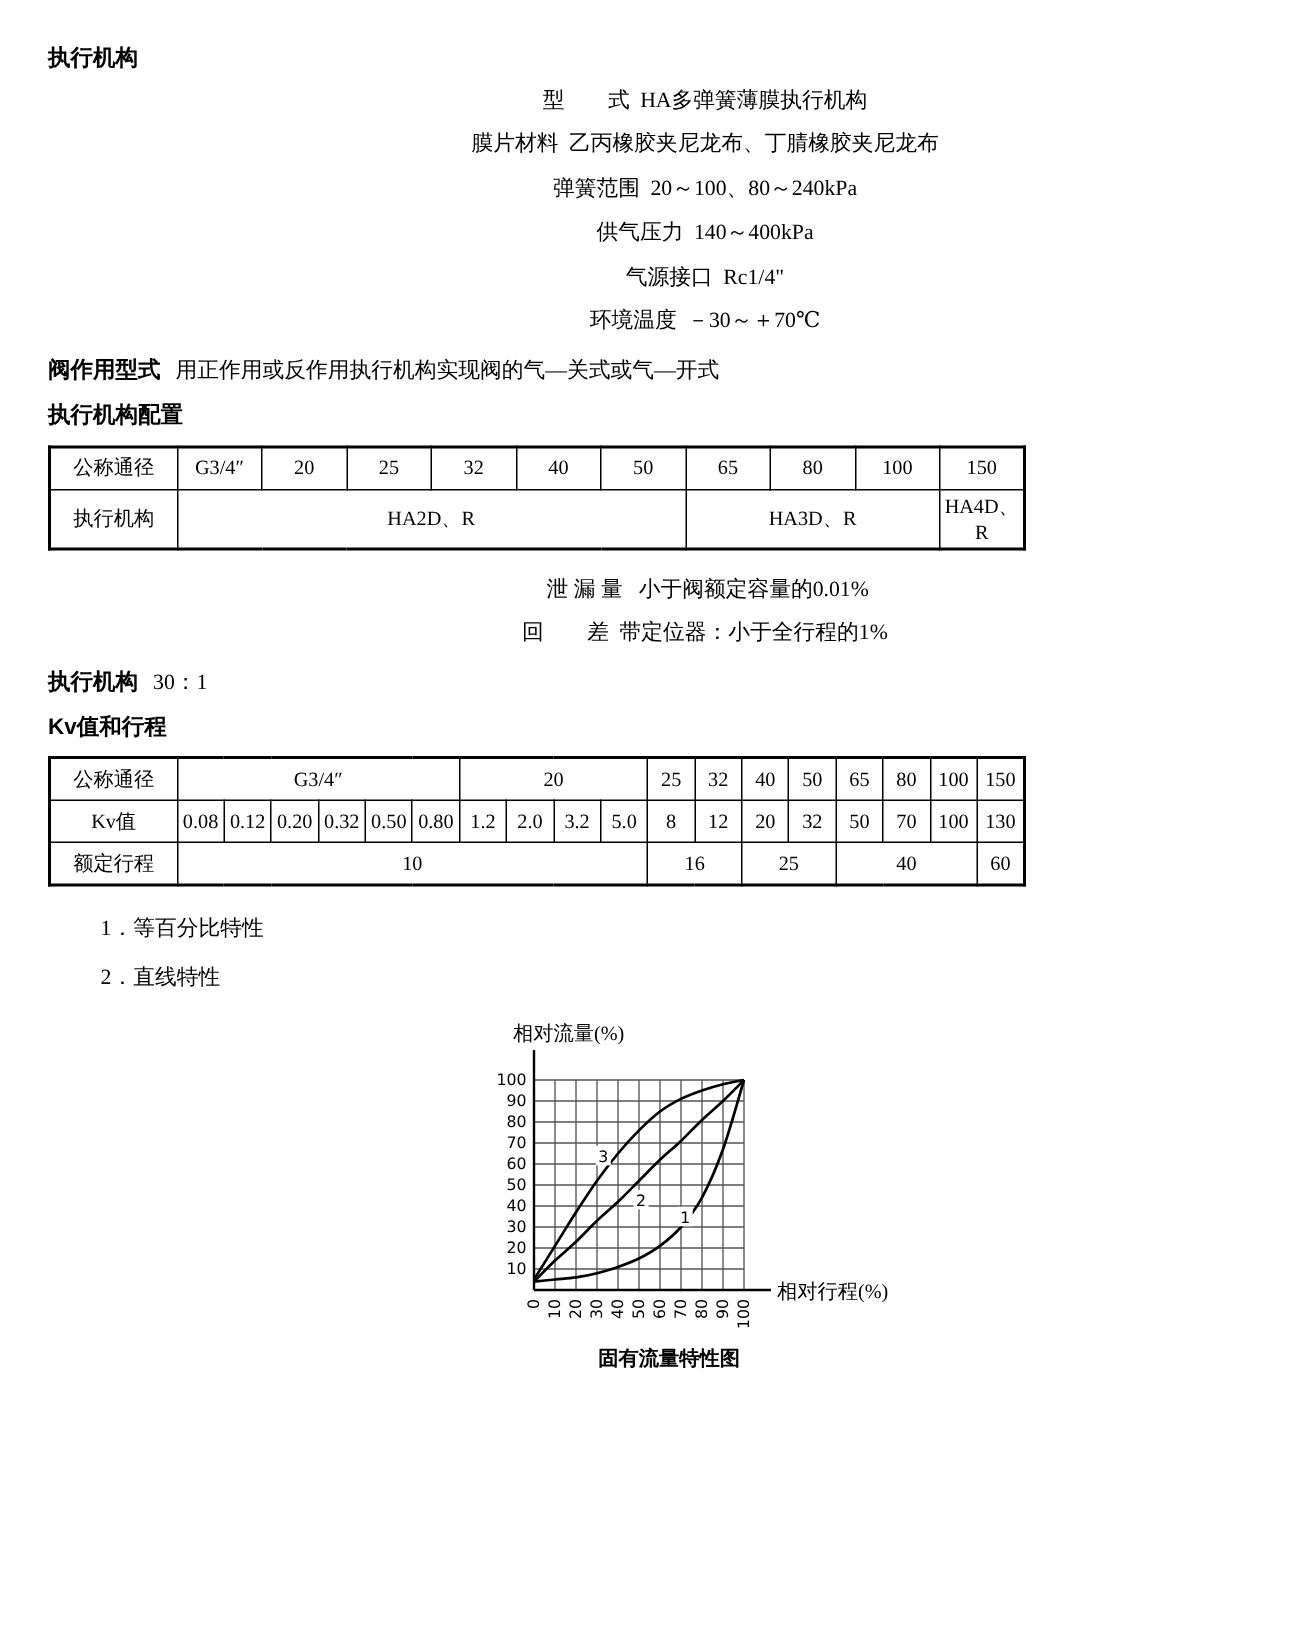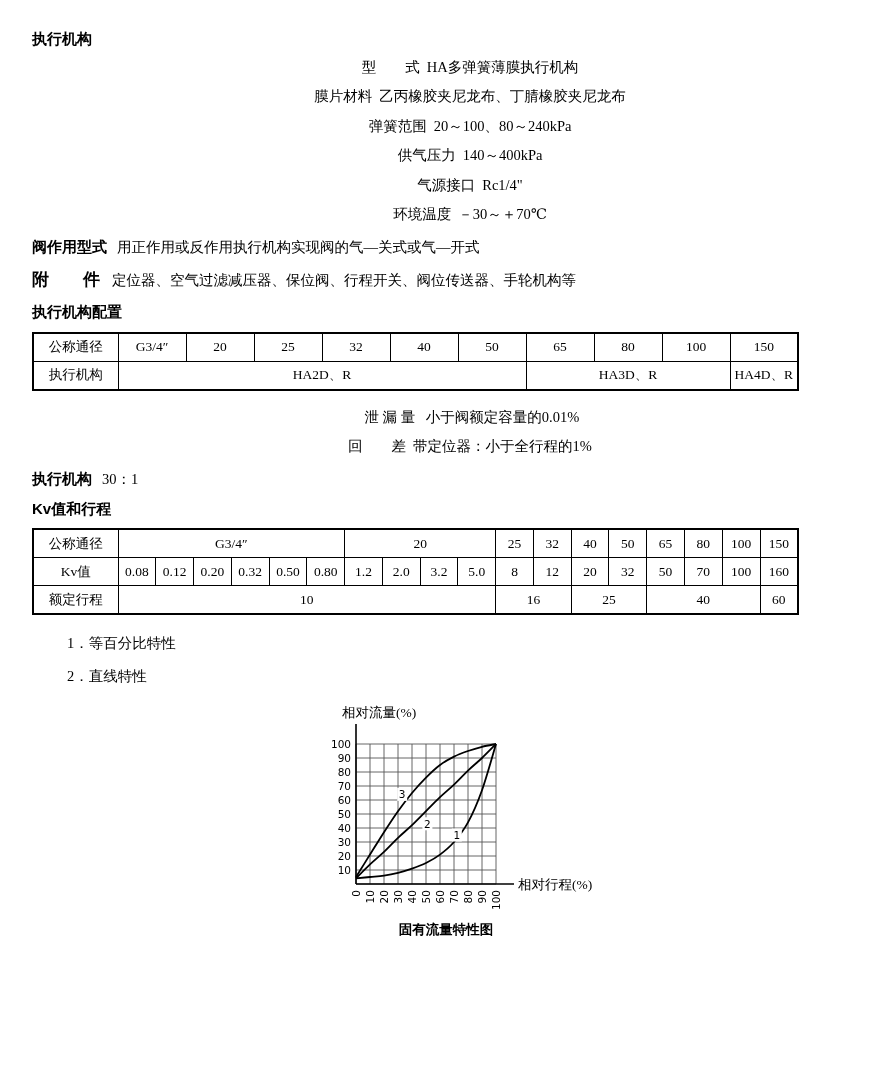--- a/index.html
+++ b/index.html
@@ -22,21 +22,21 @@
   .lbl-bold{
     font-family:"Liberation Sans","DejaVu Sans",sans-serif;
     font-weight:700;font-size:15px;margin-right:10px;
   }
   .lbl-big{
     font-family:"Liberation Sans","DejaVu Sans",sans-serif;
     font-weight:700;font-size:17px;margin-right:12px;
   }
   table{
     border-collapse:collapse;table-layout:fixed;
-    width:767px;margin:10px 0 12px 0;
+    width:652px;margin:10px 0 12px 0;
     font-size:13.5px;
   }
   table{border:2px solid #000;}
   td{border:1px solid #000;text-align:center;padding:2px 1px;height:23px;vertical-align:middle;overflow:hidden;}
   td.rowhead{font-size:13.5px;}
   col.c-head{width:85px;}
   .flow-item{margin-left:35px;line-height:33px;}
   .chart-wrap{margin-top:6px;}
   .chart-wrap svg{display:block;margin-left:274px;}
   .svg-cjk{font-family:"Liberation Serif","DejaVu Serif",serif;font-size:13.5px;}
@@ -71,23 +71,20 @@
     </div>
     <div class="spec-row">
       <span class="spec-term">环境温度</span><span class="spec-value">－30～＋70℃</span>
     </div>
   </div>
 
   <div class="label-line">
     <span class="lbl-bold">阀作用型式</span><span>用正作用或反作用执行机构实现阀的气—关式或气—开式</span>
   </div>
 
-  <div class="label-line" style="line-height:33px;">
-    <span class="lbl-big">附　　件</span><span>定位器、空气过滤减压器、保位阀、行程开关、阀位传送器、手轮机构等</span>
-  </div>
 
   <div class="h">执行机构配置</div>
 
   <table>
     <colgroup>
       <col class="c-head">
         <col>
         <col>
         <col>
         <col>
@@ -185,21 +182,21 @@
         <td>2.0</td>
         <td>3.2</td>
         <td>5.0</td>
         <td>8</td>
         <td>12</td>
         <td>20</td>
         <td>32</td>
         <td>50</td>
         <td>70</td>
         <td>100</td>
-        <td>160</td>
+        <td>130</td>
       </tr>
       <tr>
         <td class="rowhead">额定行程</td>
         <td colspan="10">10</td>
         <td colspan="2">16</td>
         <td colspan="2">25</td>
         <td colspan="3">40</td>
         <td>60</td>
       </tr>
     </tbody>

